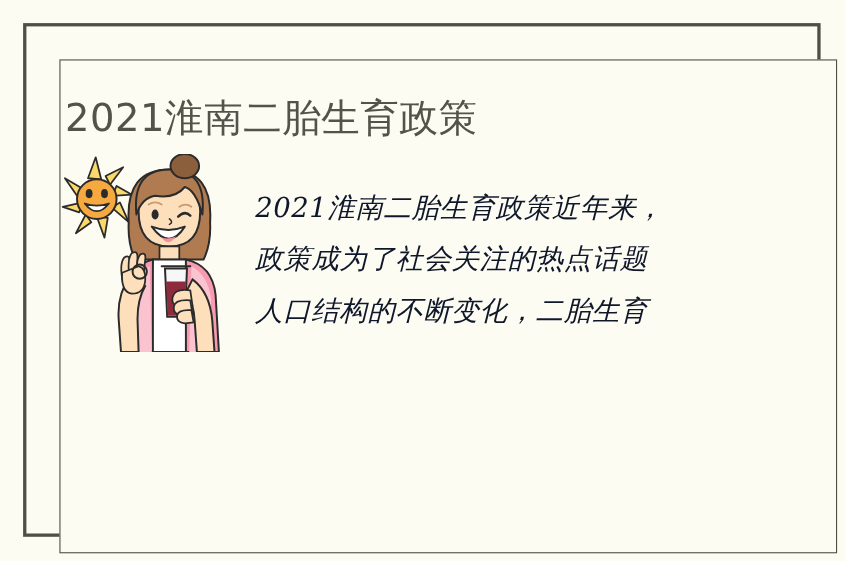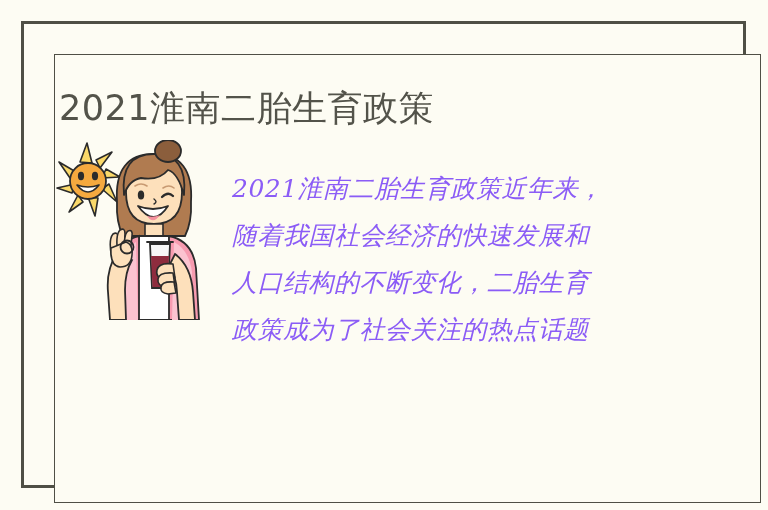--- a/index.html
+++ b/index.html
@@ -76,21 +76,21 @@
   #body-text {
     position: absolute;
     left: 232px;
     top: 165px;
     width: 420px;
   }
   .text-line {
     font-size: 25px;
     line-height: 47px;
     height: 47px;
-    color: #8b5cf6;
+    color: #0f172a;
     letter-spacing: 0.5px;
     white-space: nowrap;
     font-family: "DejaVu Serif", "Liberation Serif", serif;
     font-style: italic;
     font-weight: 400;
   }
 </style>
 </head>
 <body>
 
@@ -182,18 +182,17 @@
           <path d="M118 124 q-14 -2 -16 6 q-2 8 8 9 l10 -1 z"></path>
           <path d="M118 133 q-14 -1 -15 6 q-1 7 8 8 l9 -1 z"></path>
           <path d="M119 142 q-12 -1 -13 5 q-1 6 7 7 l8 -1 z"></path>
         </g>
       </g>
     </svg>
   </div>
 
   <div id="body-text">
     <div class="text-line">2021淮南二胎生育政策近年来，</div>
-    <div class="text-line">随着我国社会经济的快速发展和</div>
+    <div class="text-line">政策成为了社会关注的热点话题</div>
     <div class="text-line">人口结构的不断变化，二胎生育</div>
-    <div class="text-line">政策成为了社会关注的热点话题</div>
   </div>
 
 </div>
 
 </body></html>

